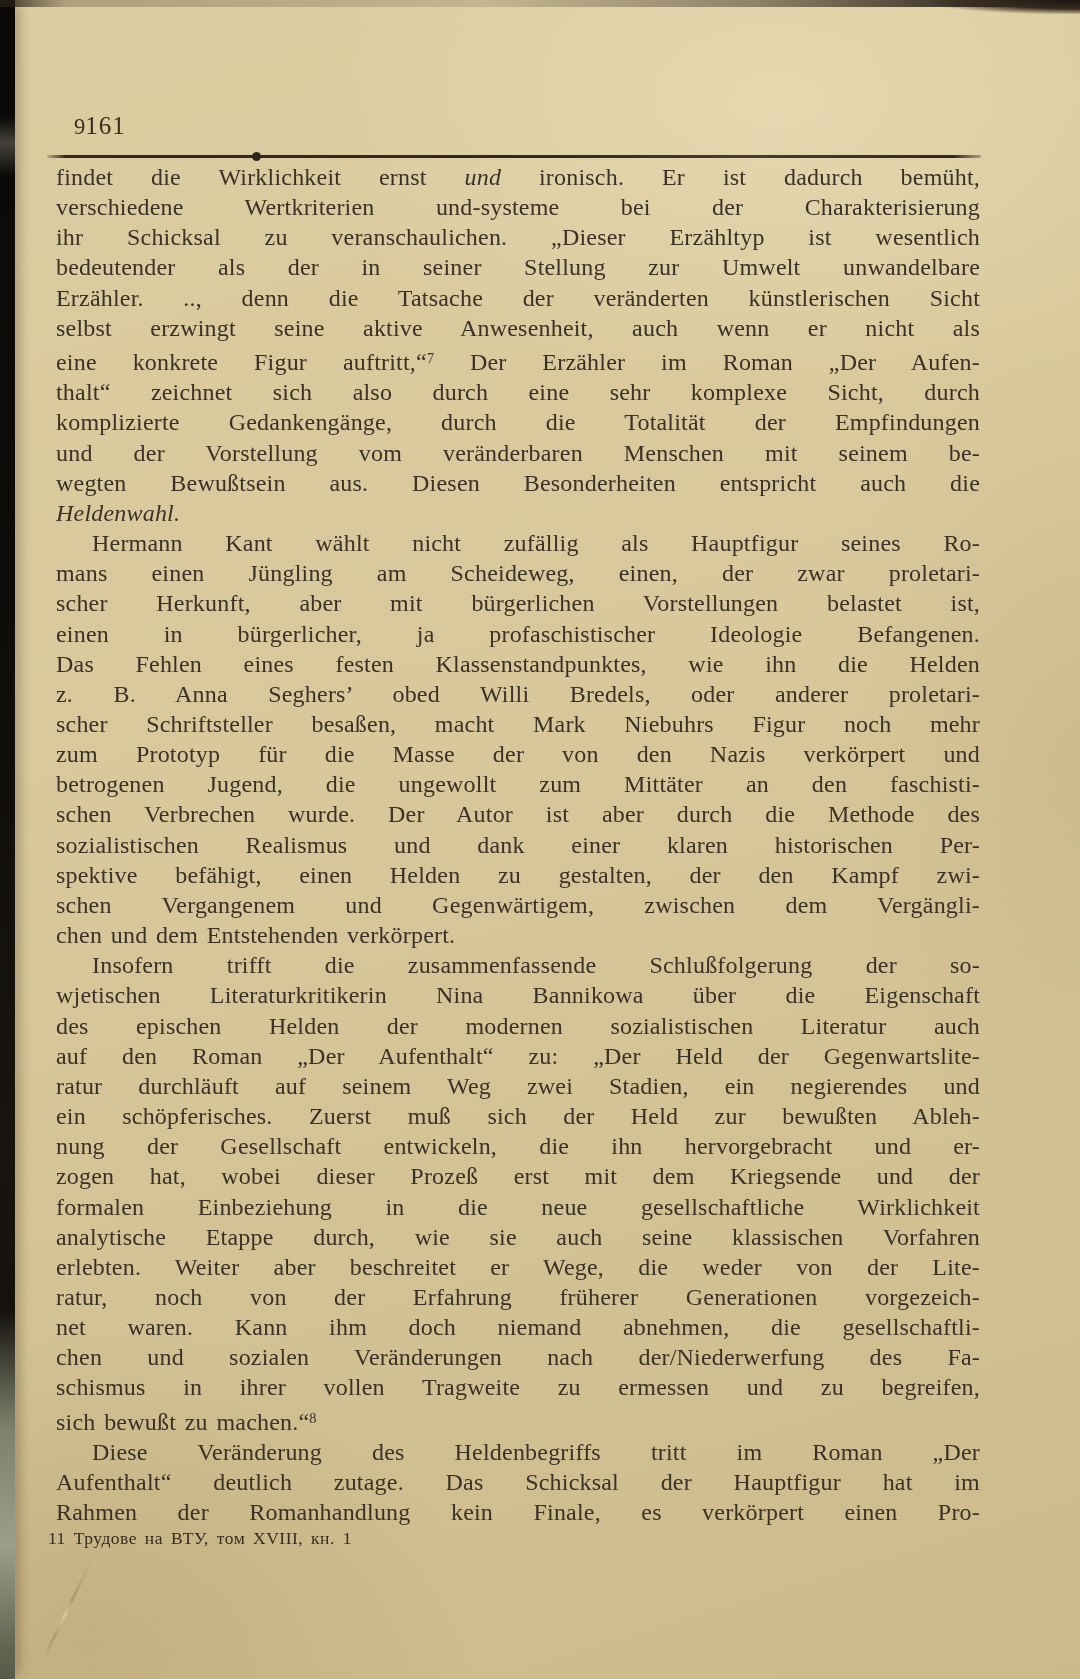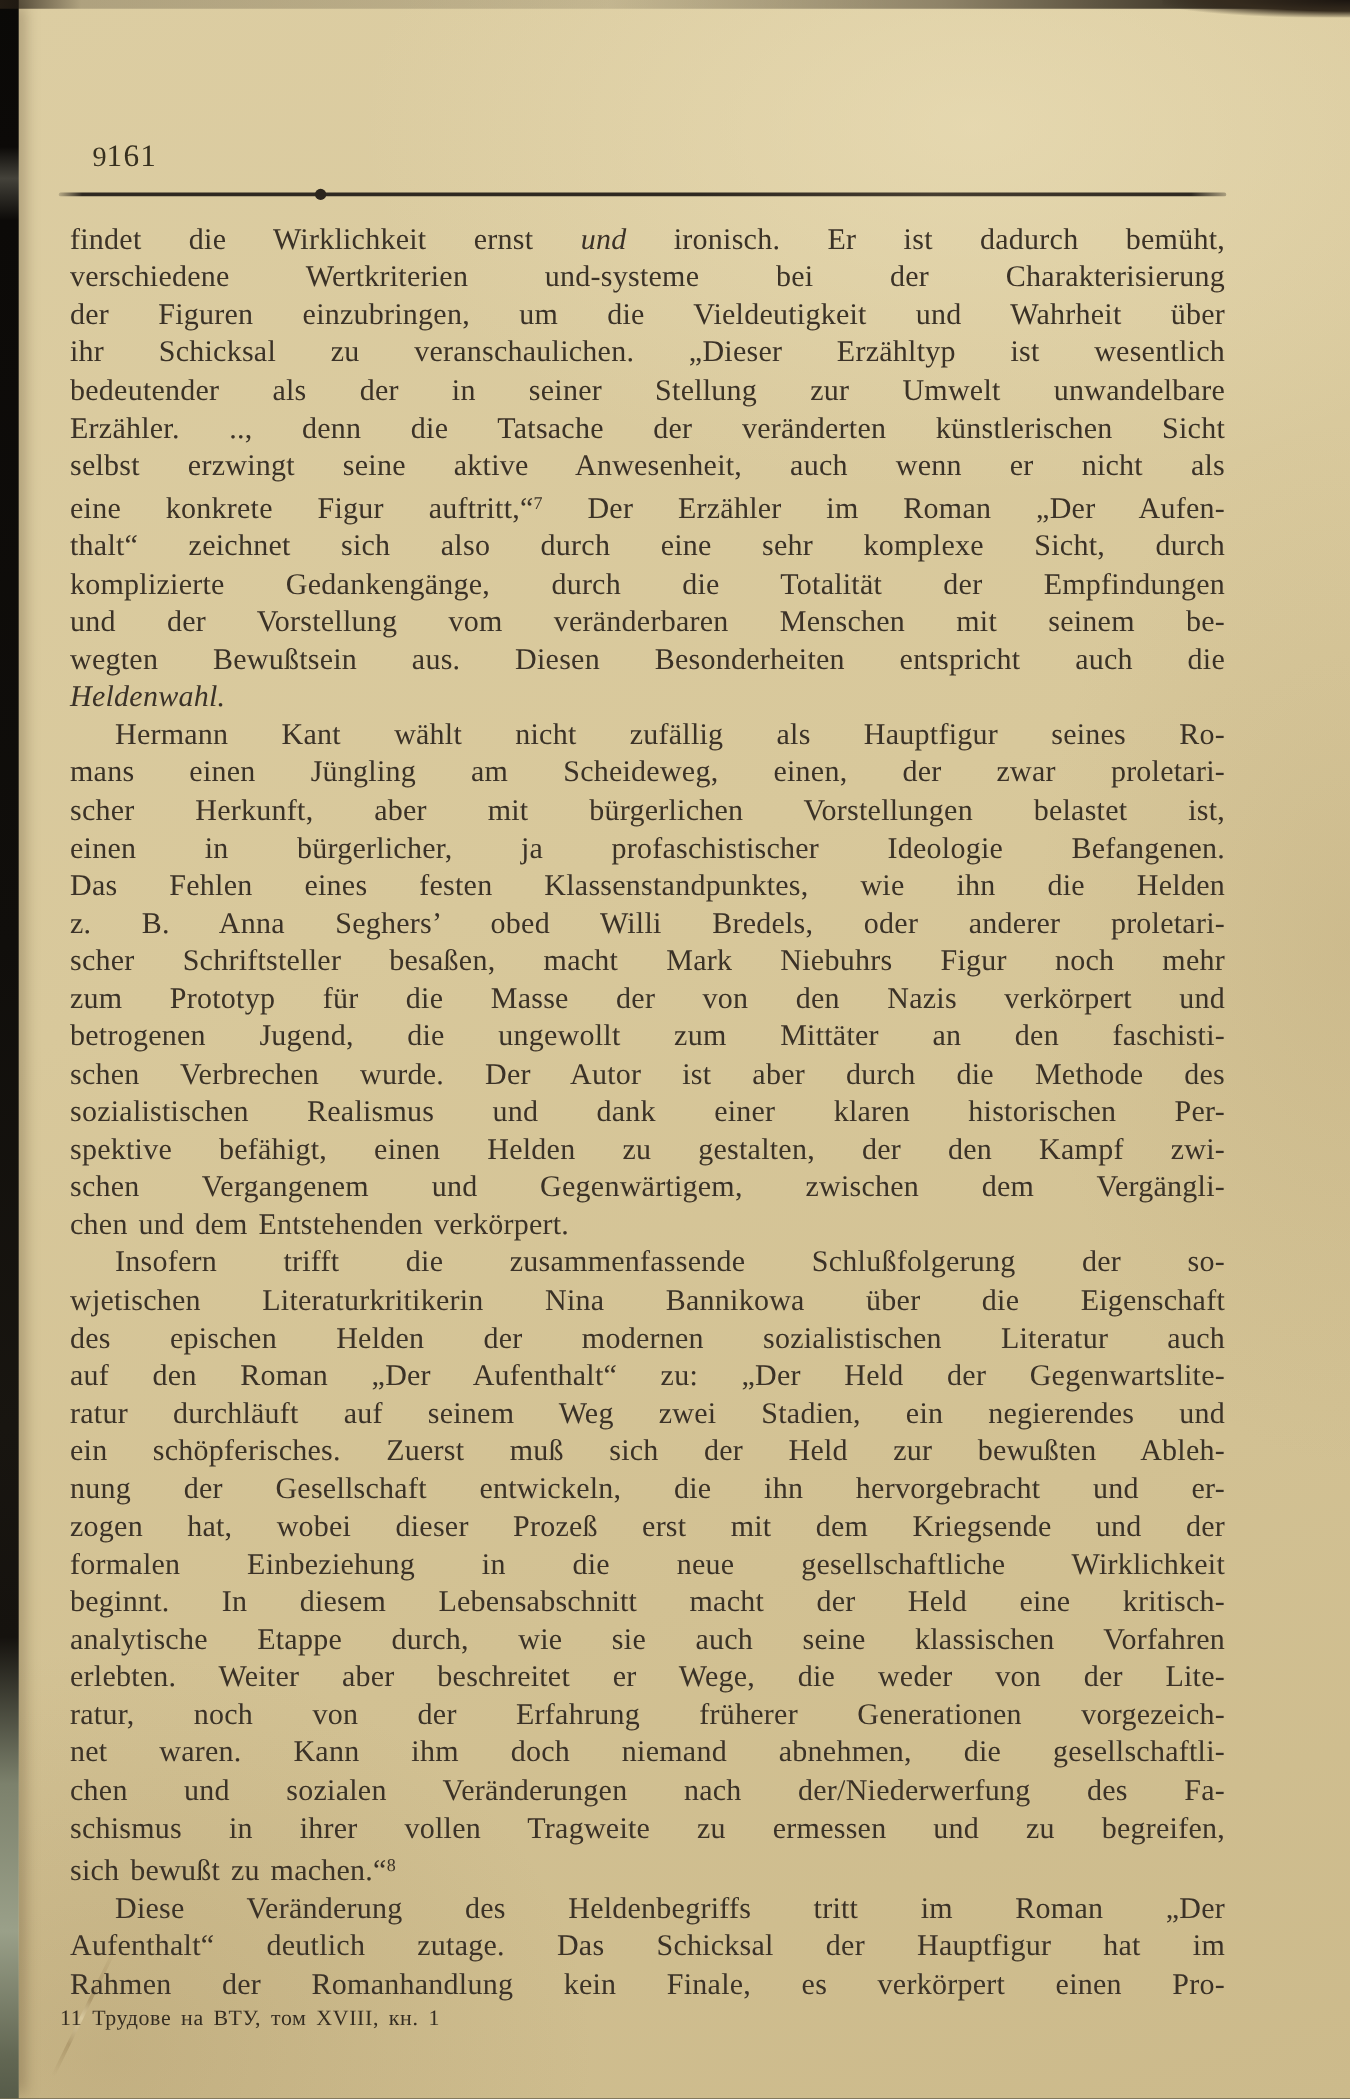--- a/index.html
+++ b/index.html
@@ -51,21 +51,21 @@
   .header-rule {
     position: relative; margin-top: 15px; margin-left: -9px; width: 934px; height: 3px;
     background: linear-gradient(90deg, rgba(47,41,33,0.2) 0%, #2f2921 2%, #2f2921 55%, #463d30 75%, #2f2921 97%, rgba(47,41,33,0.3) 100%);
     border-radius: 2px;
   }
   .rule-dot {
     position: absolute; left: 22%; top: -3px; width: 9px; height: 9px;
     background: #2b251d; border-radius: 50%;
   }
   .body-text {
-    margin-top: 20px; width: 924px;
+    margin-top: 4px; width: 924px;
     font-size: 24px; line-height: 30.15px; color: #3b3227;
     letter-spacing: 0.2px; word-spacing: 2.5px;
   }
   .line { text-align: justify; text-align-last: justify; }
   .line.endpara { text-align-last: left; }
   .line.indent { text-indent: 36px; }
   .italic { font-style: italic; }
   .sup { font-size: 0.6em; vertical-align: 0.5em; letter-spacing: 0; }
   .footnote-line {
     margin-left: -8px; margin-top: 1px;
@@ -88,21 +88,20 @@
       <span class="page-number">161</span>
     </div>
 
     <div class="header-rule">
       <span class="rule-dot"></span>
     </div>
 
     <div class="body-text" id="body-text">
         <div class="line"><span>findet die Wirklichkeit ernst </span><span class="italic">und</span><span> ironisch. Er ist dadurch bemüht,</span></div>
         <div class="line"><span>verschiedene Wertkriterien und-systeme bei der Charakterisierung</span></div>
-        <div class="line"><span>der Figuren einzubringen, um die Vieldeutigkeit und Wahrheit über</span></div>
         <div class="line"><span>ihr Schicksal zu veranschaulichen. „Dieser Erzähltyp ist wesentlich</span></div>
         <div class="line"><span>bedeutender als der in seiner Stellung zur Umwelt unwandelbare</span></div>
         <div class="line"><span>Erzähler. .., denn die Tatsache der veränderten künstlerischen Sicht</span></div>
         <div class="line"><span>selbst erzwingt seine aktive Anwesenheit, auch wenn er nicht als</span></div>
         <div class="line"><span>eine konkrete Figur auftritt,“</span><span class="sup">7</span><span> Der Erzähler im Roman „Der Aufen-</span></div>
         <div class="line"><span>thalt“ zeichnet sich also durch eine sehr komplexe Sicht, durch</span></div>
         <div class="line"><span>komplizierte Gedankengänge, durch die Totalität der Empfindungen</span></div>
         <div class="line"><span>und der Vorstellung vom veränderbaren Menschen mit seinem be-</span></div>
         <div class="line"><span>wegten Bewußtsein aus. Diesen Besonderheiten entspricht auch die</span></div>
         <div class="line endpara"><span class="italic">Heldenwahl.</span></div>
@@ -122,21 +121,20 @@
         <div class="line endpara"><span>chen und dem Entstehenden verkörpert.</span></div>
         <div class="line indent"><span>Insofern trifft die zusammenfassende Schlußfolgerung der so-</span></div>
         <div class="line"><span>wjetischen Literaturkritikerin Nina Bannikowa über die Eigenschaft</span></div>
         <div class="line"><span>des epischen Helden der modernen sozialistischen Literatur auch</span></div>
         <div class="line"><span>auf den Roman „Der Aufenthalt“ zu: „Der Held der Gegenwartslite-</span></div>
         <div class="line"><span>ratur durchläuft auf seinem Weg zwei Stadien, ein negierendes und</span></div>
         <div class="line"><span>ein schöpferisches. Zuerst muß sich der Held zur bewußten Ableh-</span></div>
         <div class="line"><span>nung der Gesellschaft entwickeln, die ihn hervorgebracht und er-</span></div>
         <div class="line"><span>zogen hat, wobei dieser Prozeß erst mit dem Kriegsende und der</span></div>
         <div class="line"><span>formalen Einbeziehung in die neue gesellschaftliche Wirklichkeit</span></div>
-        <div class="line"><span>beginnt. In diesem Lebensabschnitt macht der Held eine kritisch-</span></div>
         <div class="line"><span>analytische Etappe durch, wie sie auch seine klassischen Vorfahren</span></div>
         <div class="line"><span>erlebten. Weiter aber beschreitet er Wege, die weder von der Lite-</span></div>
         <div class="line"><span>ratur, noch von der Erfahrung früherer Generationen vorgezeich-</span></div>
         <div class="line"><span>net waren. Kann ihm doch niemand abnehmen, die gesellschaftli-</span></div>
         <div class="line"><span>chen und sozialen Veränderungen nach der/Niederwerfung des Fa-</span></div>
         <div class="line"><span>schismus in ihrer vollen Tragweite zu ermessen und zu begreifen,</span></div>
         <div class="line endpara"><span>sich bewußt zu machen.“</span><span class="sup">8</span></div>
         <div class="line indent"><span>Diese Veränderung des Heldenbegriffs tritt im Roman „Der</span></div>
         <div class="line"><span>Aufenthalt“ deutlich zutage. Das Schicksal der Hauptfigur hat im</span></div>
         <div class="line"><span>Rahmen der Romanhandlung kein Finale, es verkörpert einen Pro-</span></div>

